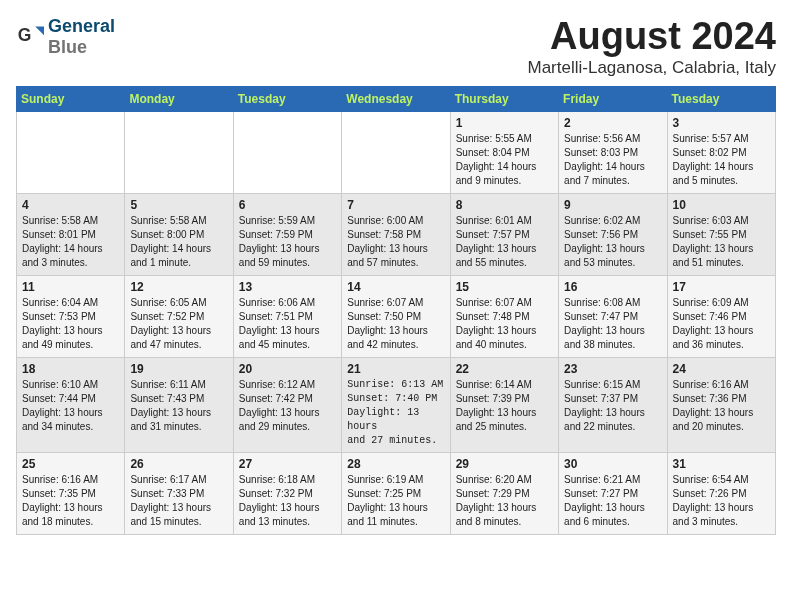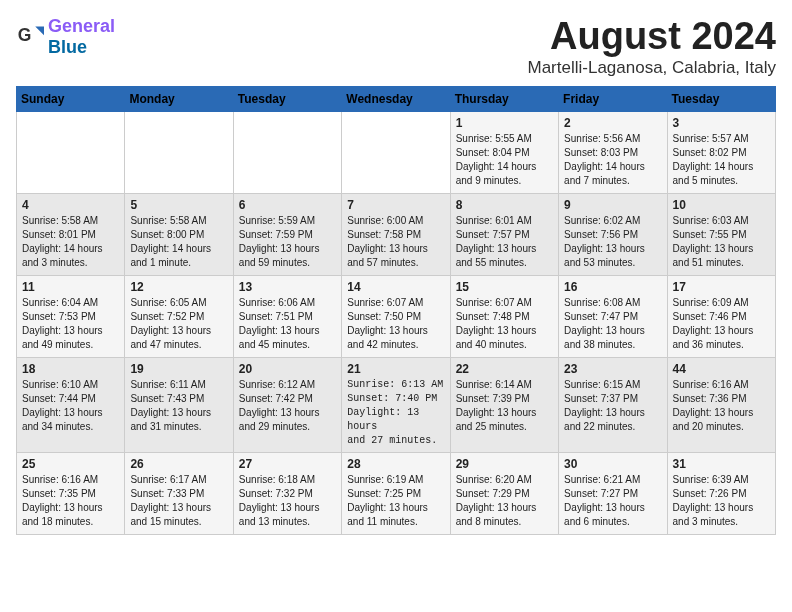--- a/index.html
+++ b/index.html
@@ -39,21 +39,21 @@
       color: #333;
       font-weight: normal;
     }
     .calendar-table {
       width: 100%;
       border-collapse: collapse;
       table-layout: fixed;
     }
     .calendar-table th {
       background-color: #2a6ab5;
-      color: #000000;
+      color: #bef264;
       font-size: 12px;
       font-weight: bold;
       padding: 5px 4px;
       border: 1px solid #2a6ab5;
       text-align: left;
     }
     .calendar-table td {
       border: 1px solid #ccc;
       vertical-align: top;
       padding: 4px 5px;
@@ -86,22 +86,22 @@
 </head>
 <body>
 
 <div class="header-area">
   <div class="logo">
     <svg class="logo-icon" viewBox="0 0 32 32">
       <text x="2" y="20" font-size="20" font-weight="bold" fill="#333">G</text>
       <polygon points="22,4 32,4 32,14" fill="#2a6ab5"></polygon>
     </svg>
     <div>
-      <span style="font-size:18px;font-weight:bold;color:#8b5cf6;">General</span><br>
-      <span style="font-size:18px;font-weight:bold;color:#0369a1;">Blue</span>
+      <span style="font-size:18px;font-weight:bold;color:#0c4a6e;">General</span><br>
+      <span style="font-size:18px;font-weight:bold;color:#737373;">Blue</span>
     </div>
   </div>
   <div class="title-area">
     <div class="month-title">August 2024</div>
     <div class="location-title">Martelli-Laganosa, Calabria, Italy</div>
   </div>
 </div>
 
 <table class="calendar-table">
   <thead>
@@ -282,21 +282,21 @@
 and 25 minutes.</div>
         </td>
         <td>
           <span class="day-number">23</span>
           <div class="day-info" style="white-space: pre-line;">Sunrise: 6:15 AM
 Sunset: 7:37 PM
 Daylight: 13 hours
 and 22 minutes.</div>
         </td>
         <td>
-          <span class="day-number">44</span>
+          <span class="day-number">24</span>
           <div class="day-info" style="white-space: pre-line;">Sunrise: 6:16 AM
 Sunset: 7:36 PM
 Daylight: 13 hours
 and 20 minutes.</div>
         </td>
       </tr>
       <tr>
         <td>
           <span class="day-number">25</span>
           <div class="day-info" style="white-space: pre-line;">Sunrise: 6:16 AM
@@ -334,20 +334,20 @@
         </td>
         <td>
           <span class="day-number">30</span>
           <div class="day-info" style="white-space: pre-line;">Sunrise: 6:21 AM
 Sunset: 7:27 PM
 Daylight: 13 hours
 and 6 minutes.</div>
         </td>
         <td>
           <span class="day-number">31</span>
-          <div class="day-info" style="white-space: pre-line;">Sunrise: 6:39 AM
+          <div class="day-info" style="white-space: pre-line;">Sunrise: 6:54 AM
 Sunset: 7:26 PM
 Daylight: 13 hours
 and 3 minutes.</div>
         </td>
       </tr>
     </tbody>
 </table>
 
 </body></html>

